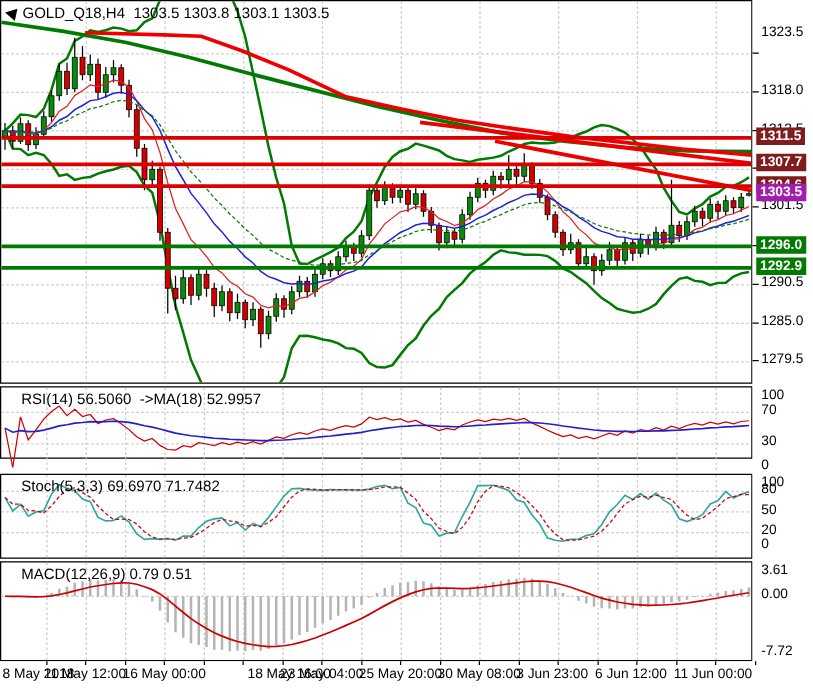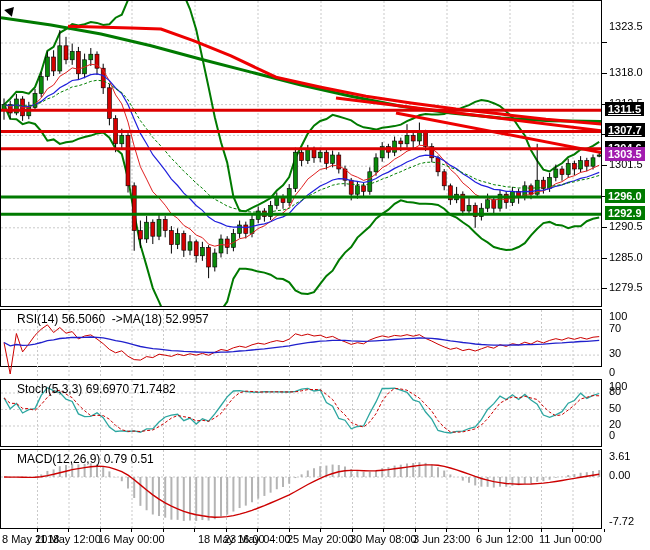--- a/index.html
+++ b/index.html
@@ -10,21 +10,21 @@
   #rsi-panel{top:309px;height:58px;}
   #stoch-panel{top:379px;height:68px;padding-left:16px;}
   #macd-panel{top:449px;height:80px;}
   .panel svg{position:absolute;left:0;top:0;}
   .panel-label{position:absolute;left:16px;top:2px;font-size:12px;color:#000;white-space:pre;z-index:5;}
   #axis-strip{position:absolute;left:602px;top:0;width:48px;height:529px;background:#fff;}
   .ptick{position:absolute;left:7px;font-size:11px;color:#000;white-space:nowrap;}
   .ptick-dash{position:absolute;left:0px;width:5px;height:1px;background:#000;}
   .badge{position:absolute;left:3px;font-size:11px;font-weight:bold;color:#fff;
     padding:0 3px;line-height:14px;white-space:nowrap;z-index:6;}
-  .badge.red{background:#000000;text-decoration:underline;}
+  .badge.red{background:#7f1d1d;}
   .badge.green{background:#007a00;}
   .badge.black{background:#a21caf;}
   #time-axis{position:absolute;left:0;top:529px;width:650px;height:21px;background:#fff;}
   .time-label{position:absolute;top:4px;font-size:11px;color:#000;white-space:nowrap;}
   .time-tick{position:absolute;top:0;width:1px;height:3px;background:#000;}
   #title-marker{position:absolute;left:4px;top:6px;width:0;height:0;z-index:7;
     border-top:5px solid transparent;border-bottom:5px solid transparent;border-right:9px solid #000;
     transform:rotate(12deg);}
   #main-title{position:absolute;left:18px;top:3px;font-size:12px;color:#000;z-index:7;white-space:pre;}
 </style>
@@ -257,20 +257,21 @@
         <polyline points="3.0,103.6 9.2,104.6 15.4,103.8 21.6,105.1 27.8,105.3 34.0,103.7 40.2,100.4 46.4,95.2 52.6,92.2 58.8,86.7 65.0,83.4 71.2,79.5 77.4,78.7 83.6,76.4 89.8,73.6 96.0,72.9 102.2,74.5 108.4,79.6 114.6,87.0 120.8,92.6 127.0,103.4 133.2,118.3 139.4,132.4 145.6,142.8 151.8,153.7 158.0,161.3 164.2,169.3 170.4,178.1 176.6,184.5 182.8,192.1 189.0,197.8 195.2,204.5 201.4,209.4 207.6,216.1 213.8,220.3 220.0,222.4 226.2,225.2 232.4,226.1 238.6,225.8 244.8,226.6 251.0,225.6 257.2,223.8 263.4,222.8 269.6,220.7 275.8,217.8 282.0,215.9 288.2,212.5 294.4,205.3 300.6,199.9 306.8,193.9 313.0,189.5 319.2,185.0 325.4,182.3 331.6,179.0 337.8,177.7 344.0,177.9 350.2,179.7 356.4,180.3 362.6,181.5 368.8,180.2 375.0,177.5 381.2,173.7 387.4,171.1 393.6,167.4 399.8,164.5 406.0,161.0 412.2,158.5 418.4,155.3 424.6,154.2 430.8,154.5 437.0,156.4 443.2,159.8 449.4,164.4 455.6,167.7 461.8,172.7 468.0,176.4 474.2,181.1 480.4,184.1 486.6,185.9 492.8,188.4 499.0,188.9 505.2,190.4 511.4,190.4 517.6,191.1 523.8,190.3 530.0,190.7 536.2,189.3 542.4,189.1 548.6,187.6 554.8,185.3 561.0,183.9 567.2,181.4 573.4,179.8 579.6,177.4 585.8,176.0 592.0,173.7 598.2,171.4" fill="none" stroke="#2020dd" stroke-width="1.2"></polyline>
         <polyline points="3.0,103.6 9.2,104.3 15.4,103.8 21.6,104.7 27.8,104.8 34.0,103.8 40.2,101.5 46.4,97.9 52.6,95.7 58.8,91.6 65.0,89.0 71.2,85.9 77.4,84.8 83.6,82.8 89.8,80.4 96.0,79.3 102.2,79.9 108.4,82.9 114.6,87.7 120.8,91.5 127.0,98.9 133.2,109.4 139.4,119.7 145.6,127.8 151.8,136.4 158.0,143.0 164.2,149.9 170.4,157.4 176.6,163.4 182.8,170.2 189.0,175.9 195.2,182.2 201.4,187.3 207.6,193.6 213.8,198.3 220.0,201.5 226.2,205.1 232.4,207.3 238.6,208.6 244.8,210.5 251.0,211.1 257.2,211.0 263.4,211.4 269.6,210.8 275.8,209.7 282.0,209.0 288.2,207.3 294.4,202.8 300.6,199.4 306.8,195.3 313.0,192.2 319.2,188.9 325.4,186.8 331.6,184.2 337.8,182.9 344.0,182.6 350.2,183.4 356.4,183.5 362.6,184.1 368.8,183.0 375.0,180.9 381.2,178.1 387.4,176.0 393.6,173.1 399.8,170.7 406.0,167.8 412.2,165.5 418.4,162.8 424.6,161.4 430.8,161.1 437.0,161.8 443.2,163.7 449.4,166.5 455.6,168.6 461.8,171.9 468.0,174.5 474.2,177.8 480.4,180.2 486.6,181.7 492.8,183.7 499.0,184.5 505.2,185.8 511.4,186.2 517.6,187.0 523.8,186.8 530.0,187.3 536.2,186.7 542.4,186.7 548.6,185.9 554.8,184.5 561.0,183.6 567.2,181.9 573.4,180.8 579.6,179.1 585.8,178.0 592.0,176.3 598.2,174.5" fill="none" stroke="#008000" stroke-width="1" stroke-dasharray="3,2"></polyline>
         <line x1="0" y1="109.19999999999999" x2="600" y2="109.19999999999999" stroke="#dd0000" stroke-width="3"></line>
         <line x1="0" y1="130.47999999999973" x2="600" y2="130.47999999999973" stroke="#dd0000" stroke-width="3"></line>
         <line x1="0" y1="147.8400000000005" x2="600" y2="147.8400000000005" stroke="#dd0000" stroke-width="3"></line>
         <line x1="0" y1="196" x2="600" y2="196" stroke="#007a00" stroke-width="3"></line>
         <line x1="0" y1="213.35999999999947" x2="600" y2="213.35999999999947" stroke="#007a00" stroke-width="3"></line>
       </svg>
   </div>
   <div id="title-marker"></div>
+  <div id="main-title"><span>GOLD_Q18,H4</span>  <span>1303.5 1303.8 1303.1 1303.5</span></div>
 
   <div class="panel" id="rsi-panel">
     <svg id="svg-rsi" width="600" height="66">
         <line x1="0" y1="19.9" x2="600" y2="19.9" stroke="#c9c9c9" stroke-width="1" stroke-dasharray="2,2"></line>
         <line x1="0" y1="45.1" x2="600" y2="45.1" stroke="#c9c9c9" stroke-width="1" stroke-dasharray="2,2"></line>
         <line x1="36.5" y1="0" x2="36.5" y2="66" stroke="#c9c9c9" stroke-width="1" stroke-dasharray="2,2"></line>
         <line x1="68" y1="0" x2="68" y2="66" stroke="#c9c9c9" stroke-width="1" stroke-dasharray="2,2"></line>
         <line x1="99.5" y1="0" x2="99.5" y2="66" stroke="#c9c9c9" stroke-width="1" stroke-dasharray="2,2"></line>
         <line x1="131" y1="0" x2="131" y2="66" stroke="#c9c9c9" stroke-width="1" stroke-dasharray="2,2"></line>
         <line x1="162.5" y1="0" x2="162.5" y2="66" stroke="#c9c9c9" stroke-width="1" stroke-dasharray="2,2"></line>

